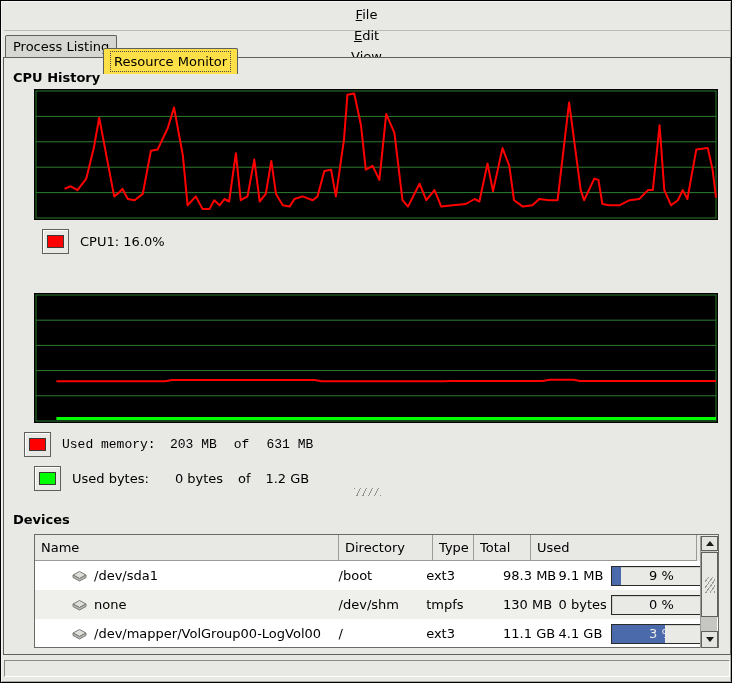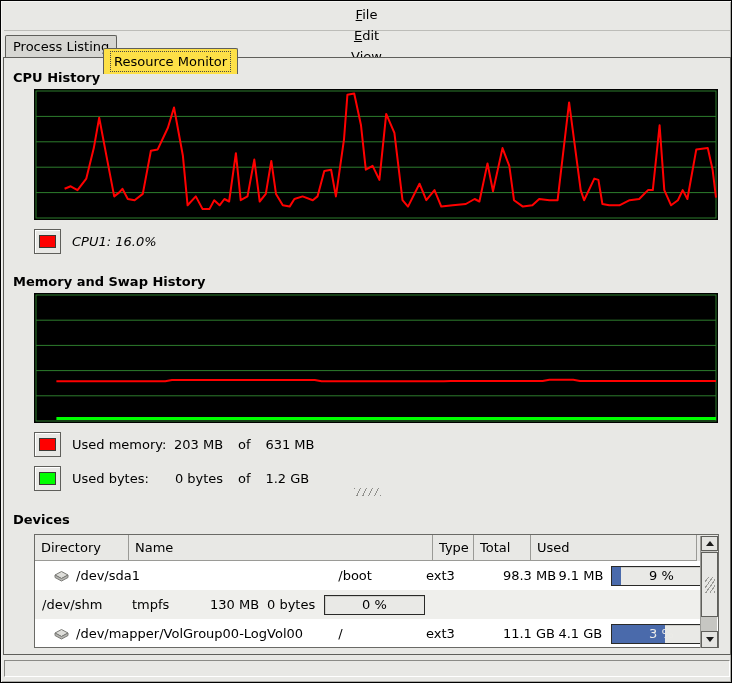--- a/index.html
+++ b/index.html
@@ -50,21 +50,21 @@
 
   
   .dev-table { position:absolute; left:33px; top:533px; width:685px; height:114px;
     border:1px solid #6a6a66; background:#fff; z-index:2; }
   .dev-header { display:flex; height:26px; background:#e8e8e5; }
   .hcell { border-right:1px solid #9a9a96; border-bottom:1px solid #9a9a96;
     display:flex; align-items:center; padding-left:6px; cursor:default; }
   .dev-row { display:flex; height:29px; align-items:center; }
   .dev-row.alt { background:#efefec; }
   .cell { height:100%; display:flex; align-items:center; overflow:hidden; white-space:nowrap; }
-  .c-name { width:304px; padding-left:18px;align-items:center; }
+  .c-name { width:304px; padding-left:36px;align-items:center; }
   .c-dir  { width:94px;  padding-left:7px;text-align:center; }
   .c-type { width:41px;  padding-left:3px; }
   .c-tot  { width:57px;  padding-left:2px;margin-left:38px; }
   .c-used { width:166px; padding-left:2px; }
   .disk-icon { width:17px; height:15px; margin-right:6px; flex:none; }
 
   .pbar { position:relative; margin-left:auto; margin-right:6px;
     width:101px; height:20px; border:1px solid #2a2a28; background:#e9e9e6;
     box-shadow: inset 1px 1px 0 #cfcfcb; }
   .pbar .fill { position:absolute; left:0; top:0; bottom:0; background:#4a6aab; }
@@ -118,39 +118,38 @@
   <div class="section-title" style="left:12px; top:69px;">CPU History</div>
   <svg id="cpu-chart" class="chart" style="left:33px; top:88px;" width="684" height="131">
       <rect x="2" y="2" width="680" height="127" fill="none" stroke="#2d7d2d"></rect>
       <line x1="2" x2="682" y1="103.60000000000001" y2="103.60000000000001" stroke="#2d7d2d"></line>
       <line x1="2" x2="682" y1="78.2" y2="78.2" stroke="#2d7d2d"></line>
       <line x1="2" x2="682" y1="52.800000000000004" y2="52.800000000000004" stroke="#2d7d2d"></line>
       <line x1="2" x2="682" y1="27.399999999999995" y2="27.399999999999995" stroke="#2d7d2d"></line>
       <polyline points="30.6,99.8 36.7,97.3 43.5,101.1 52.3,89.6 59.8,59.1 65.2,28.7 73.4,71.9 80.2,107.4 85.0,103.6 88.4,99.8 93.8,110.0 100.6,111.2 108.8,104.9 116.9,61.7 123.7,60.4 133.9,38.8 140.0,18.5 148.9,66.8 153.6,116.3 161.8,107.4 168.6,120.1 175.4,120.1 180.2,111.2 185.6,116.3 190.4,110.0 195.1,112.5 201.9,64.2 206.7,111.2 213.5,107.4 220.3,70.6 225.7,112.5 231.8,104.9 237.3,71.9 242.0,104.9 248.8,116.3 255.6,117.6 260.4,110.0 268.6,107.4 278.8,111.2 283.5,107.4 290.3,82.0 297.1,80.7 301.9,107.4 310.0,50.3 313.4,5.8 320.2,4.5 327.0,36.3 331.8,80.7 338.6,76.9 345.4,90.9 352.2,24.9 360.4,43.9 368.5,111.2 374.0,117.6 385.5,94.7 392.3,111.2 400.5,101.1 407.3,117.6 418.8,116.3 431.8,115.0 440.6,110.0 445.4,112.5 453.5,74.4 459.0,102.3 468.5,59.1 475.3,76.9 480.0,111.2 488.9,117.6 498.4,116.3 505.2,110.0 515.4,111.2 523.6,111.2 535.1,13.4 546.7,101.1 550.1,111.2 560.3,89.6 564.4,90.9 568.4,115.0 575.2,116.3 585.4,116.3 595.6,111.2 605.2,110.0 614.0,101.1 618.8,101.1 625.6,36.3 630.3,101.1 637.1,116.3 643.9,111.2 648.7,101.1 653.4,110.0 662.3,60.4 673.8,59.1 678.6,80.7 682.0,108.7" fill="none" stroke="#ff0000" stroke-width="2" stroke-linejoin="round"></polyline>
     </svg>
 
-  <div class="legend-row" style="left:33px; top:228px;font-style:italic;">
+  <div class="legend-row" style="left:41px; top:228px;">
     <span class="swatch">
       <span class="color" id="cpu-swatch" style="background: rgb(255, 0, 0);"></span>
     </span>
     <span class="legend-label">CPU1: 16.0%</span>
   </div>
 
-  <div class="section-title" style="left:12px; top:273px;">Memory and Swap History</div>
   <svg id="mem-chart" class="chart" style="left:33px; top:292px;" width="684" height="130">
       <rect x="2" y="2" width="680" height="126" fill="none" stroke="#2d7d2d"></rect>
       <line x1="2" x2="682" y1="102.80000000000001" y2="102.80000000000001" stroke="#2d7d2d"></line>
       <line x1="2" x2="682" y1="77.6" y2="77.6" stroke="#2d7d2d"></line>
       <line x1="2" x2="682" y1="52.400000000000006" y2="52.400000000000006" stroke="#2d7d2d"></line>
       <line x1="2" x2="682" y1="27.199999999999996" y2="27.199999999999996" stroke="#2d7d2d"></line>
       <polyline points="22.4,88.3 131.2,88.3 138.0,87.1 280.8,87.1 287.6,88.3 410.0,88.3 416.8,87.9 508.6,87.9 515.4,86.7 539.2,86.7 546.0,87.9 682.0,87.9" fill="none" stroke="#ff0000" stroke-width="2" stroke-linejoin="round"></polyline>
       <polyline points="22.4,125.5 682.0,125.5" fill="none" stroke="#00ff00" stroke-width="3" stroke-linejoin="round"></polyline>
     </svg>
 
-  <div class="legend-row" style="left:33px; top:431px;">
+  <div class="legend-row" style="left:23px; top:431px;font-family:Liberation Mono, monospace;">
     <span class="swatch">
       <span class="color" id="mem-swatch" style="background: rgb(255, 0, 0);"></span>
     </span>
     <span class="legend-label">
       <span class="lg-name">Used memory:</span>
       <span class="lg-val">203 MB</span>
       <span class="lg-of">of</span>
       <span class="lg-tot">631 MB</span>
     </span>
   </div>
@@ -165,22 +164,22 @@
       <span class="lg-tot">1.2 GB</span>
     </span>
   </div>
 
   <div class="pane-grip"></div>
 
   <div class="section-title" style="left:12px; top:511px;">Devices</div>
 
   <div class="dev-table">
     <div class="dev-header" id="dev-header">
+        <div class="hcell" style="width: 304px;">Name</div>
         <div class="hcell" style="width: 94px;">Directory</div>
-        <div class="hcell" style="width: 304px;">Name</div>
         <div class="hcell" style="width: 41px;">Type</div>
         <div class="hcell" style="width: 57px;">Total</div>
         <div class="hcell" style="width: 166px;">Used</div>
       </div>
     <div id="dev-rows">
         <div class="dev-row">
           <div class="cell c-name">
             <svg class="disk-icon" viewBox="0 0 17 15">
               <path d="M2 7 L8.5 3.5 L15 7 L8.5 10.5 Z" fill="#dededa" stroke="#7a7a76"></path>
               <path d="M2 7 L2 9.5 L8.5 13 L15 9.5 L15 7 L8.5 10.5 Z" fill="#b8b8b4" stroke="#7a7a76"></path>
@@ -192,20 +191,27 @@
           <div class="cell c-tot">98.3 MB</div>
           <div class="cell c-used">
             <span>9.1 MB</span>
             <span class="pbar">
               <span class="fill" style="width:9%; background:#4a6aab"></span>
               <span class="plabel" style="color:#000">9 %</span>
             </span>
           </div>
         </div>
         <div class="dev-row alt">
+          <div class="cell c-name">
+            <svg class="disk-icon" viewBox="0 0 17 15">
+              <path d="M2 7 L8.5 3.5 L15 7 L8.5 10.5 Z" fill="#dededa" stroke="#7a7a76"></path>
+              <path d="M2 7 L2 9.5 L8.5 13 L15 9.5 L15 7 L8.5 10.5 Z" fill="#b8b8b4" stroke="#7a7a76"></path>
+            </svg>
+            <span>none</span>
+          </div>
           <div class="cell c-dir">/dev/shm</div>
           <div class="cell c-type">tmpfs</div>
           <div class="cell c-tot">130 MB</div>
           <div class="cell c-used">
             <span>0 bytes</span>
             <span class="pbar">
               <span class="fill" style="width:0%; background:#4a6aab"></span>
               <span class="plabel" style="color:#000">0 %</span>
             </span>
           </div>

